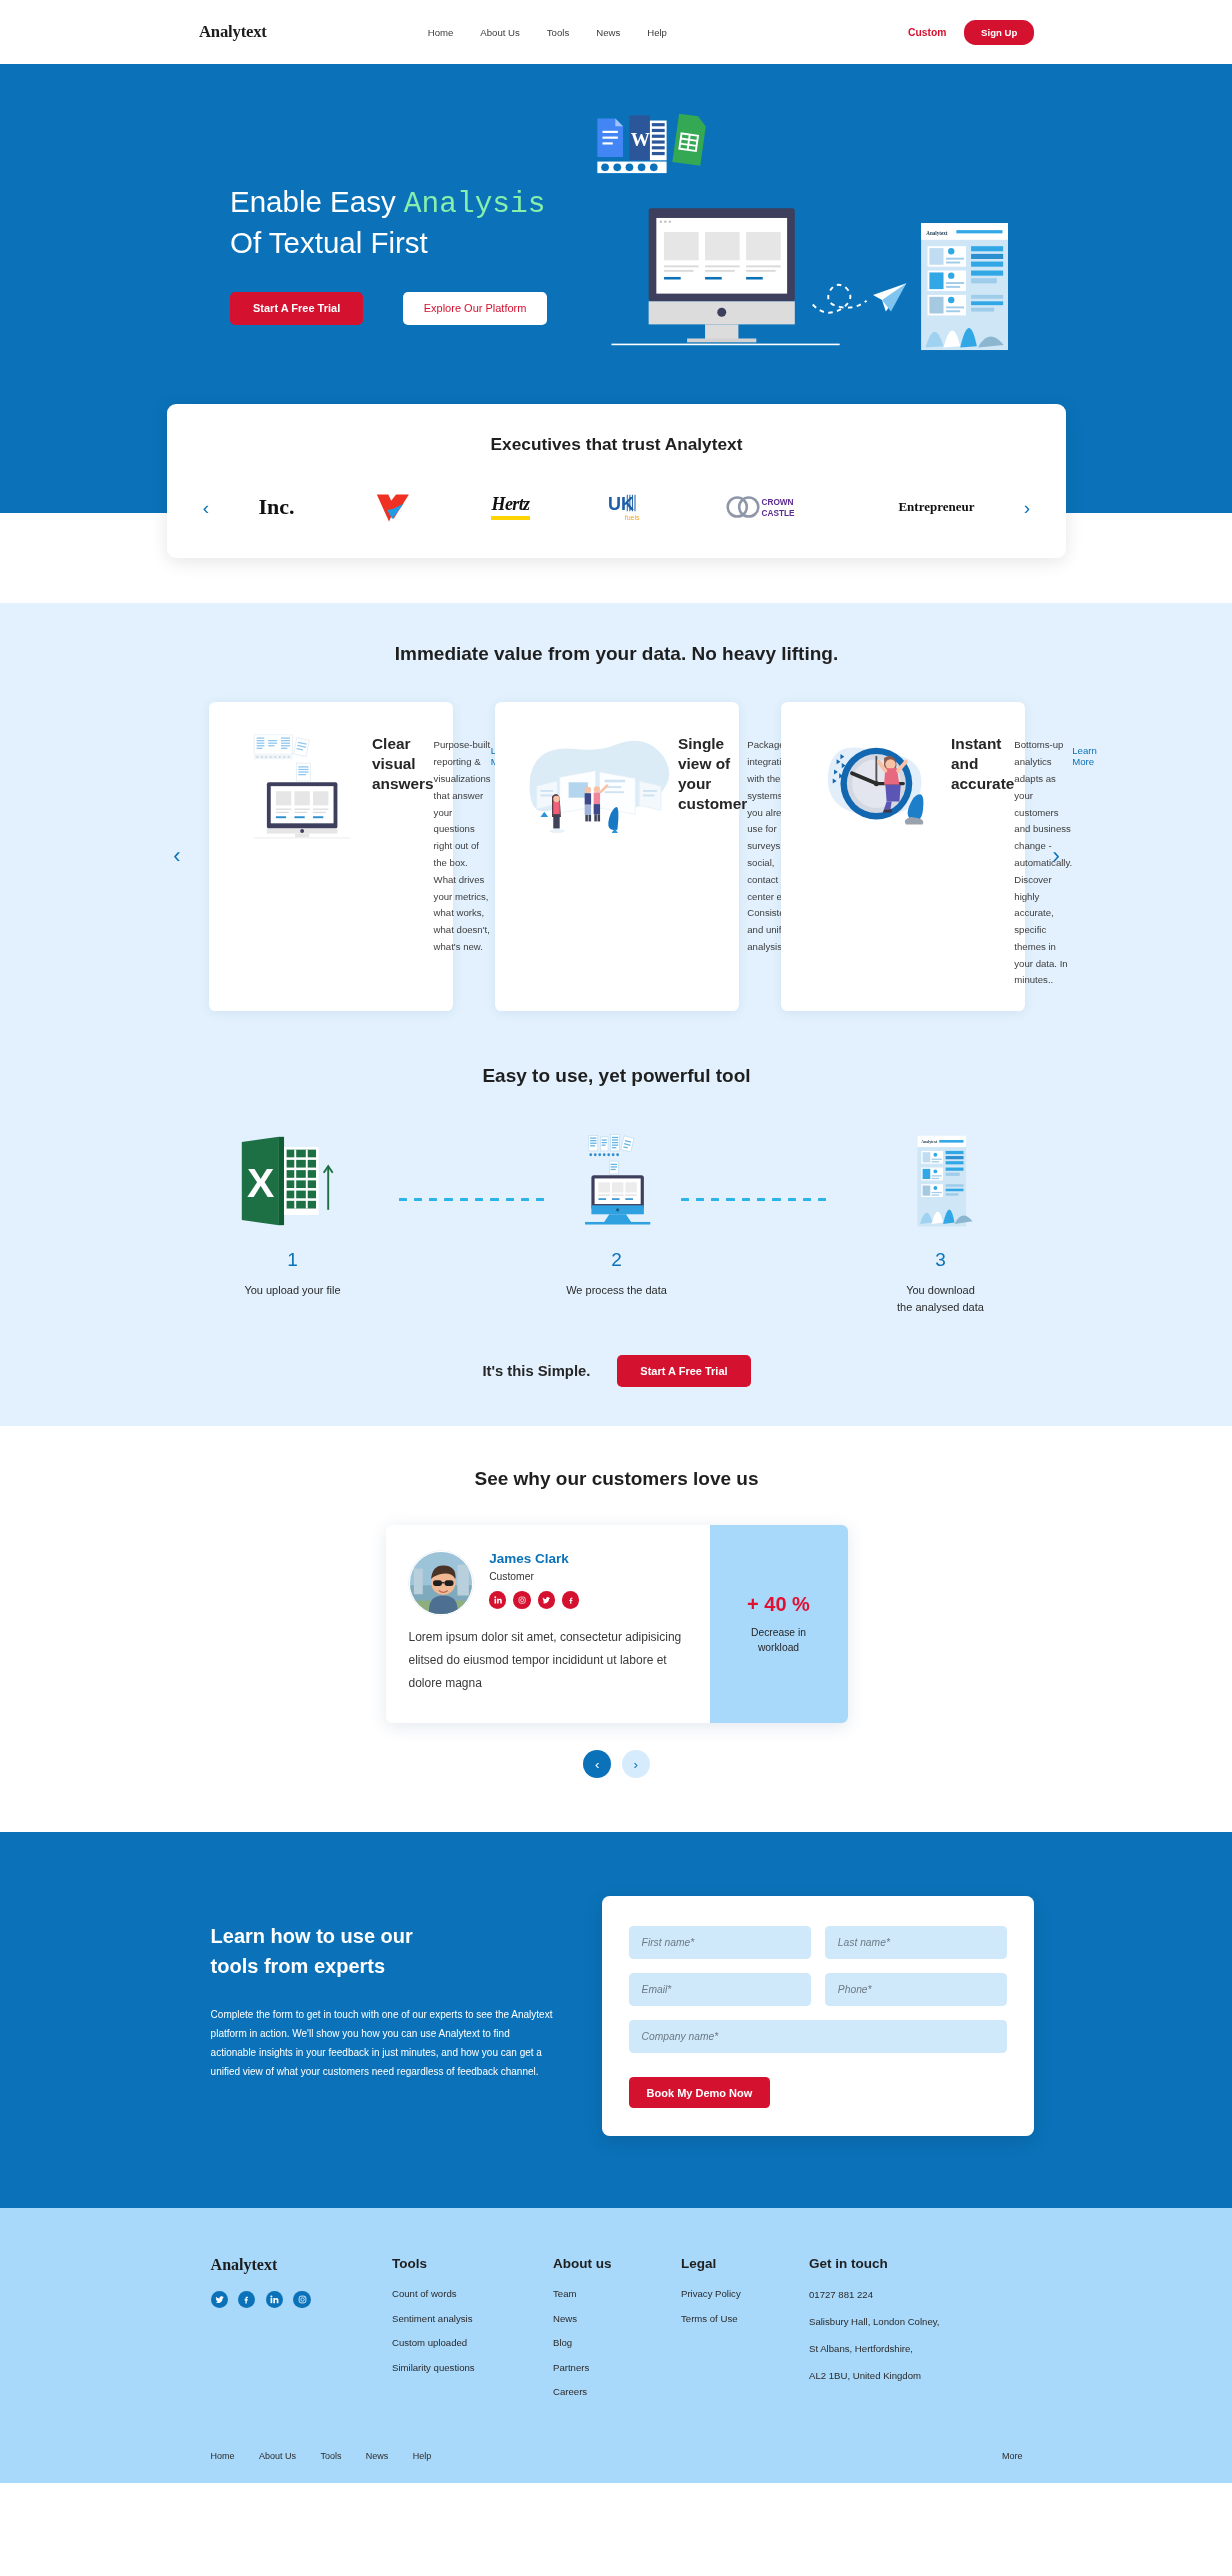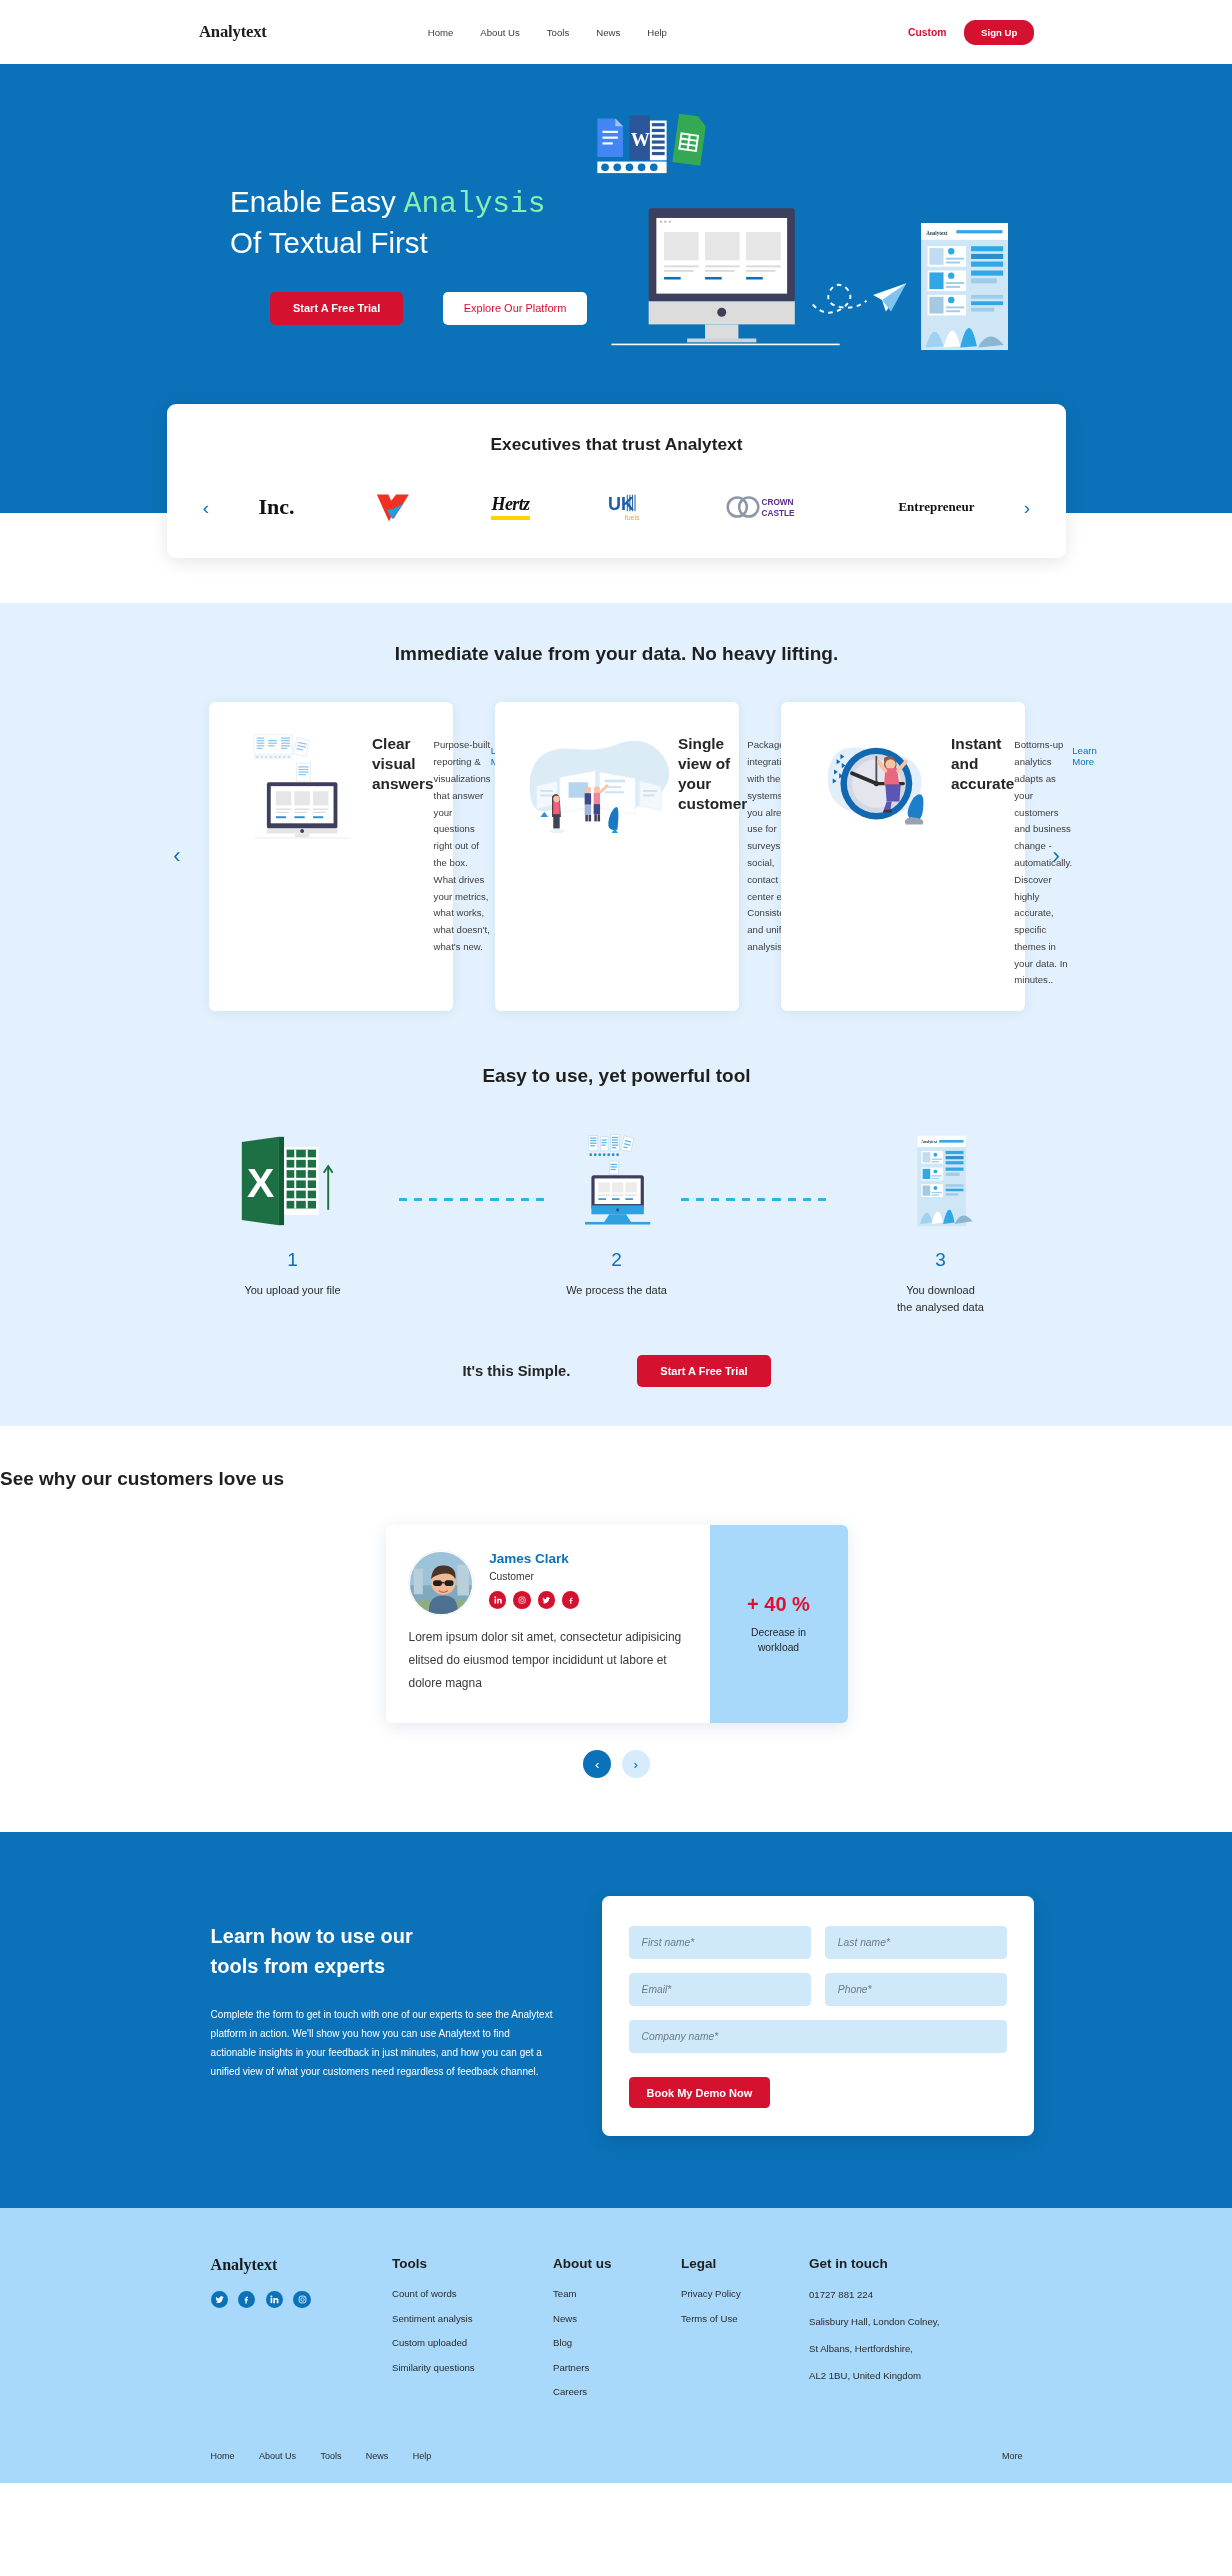--- a/index.html
+++ b/index.html
@@ -34,21 +34,21 @@
   .hero { background:#0b72b9; position:relative; padding:0; height:385px; }
   .hero-inner { width:835px; margin:0 auto; position:relative; height:100%; }
   .hero-title {
     position:absolute; left:31px; top:119px;
     font-size:29.5px; line-height:1.28; font-weight:400; color:#fff;
   }
   .hero-title .accent { color:#86efac;font-family:Liberation Mono, monospace; }
   .hero-btns { position:absolute; left:31px; top:228px; display:flex; gap:40px; }
   .btn-red {
     background:#d51130; color:#fff; border:none; border-radius:5.1px;
-    padding:10.3px 23px; font-size:11px; font-weight:700; cursor:pointer;margin-left:40px;
+    padding:10.3px 23px; font-size:11px; font-weight:700; cursor:pointer;
   }
   .btn-white {
     background:#fff; color:#d51130; border:none; border-radius:5.1px;
     padding:10.3px 20.5px; font-size:11px; font-weight:400; cursor:pointer;
   }
   .hero-art { position:absolute; right:26px; top:45px; width:411px; height:250px; }
 
   
   .logos-band { position:relative; }
   .logos-band .blue-bg {
@@ -104,21 +104,21 @@
     display:inline-block; width:8.3px; height:3.2px; background:#2cb4e8;
     margin-right:7px; border-radius:0.6px;
   }
   .simple-row {
     display:flex; align-items:center; justify-content:center; gap:27px; margin-top:39px;
   }
   .simple-txt { font-size:14.8px; font-weight:700; color:#262626; }
 
   
   .testi { background:#fff; padding:42px 0 54px; }
-  .testi h2 { text-align:left; font-size:19px; font-weight:700; color:#1f1f1f; }
+  .testi h2 { text-align:center; font-size:19px; font-weight:700; color:#1f1f1f; }
   .testi-card {
     width:462px; margin:35px auto 0; display:flex; border-radius:6.4px;
     box-shadow:0 3.9px 16.7px rgba(30,70,120,.12); overflow:hidden; background:#fff;
   }
   .testi-left { flex:1; padding:26px 23px 28px; }
   .testi-head { display:flex; gap:16.7px; }
   .avatar {
     width:64px; height:64px; border-radius:50%; overflow:hidden; flex:none;
     border:1.9px solid #fff; box-shadow:0 0 0 0.6px #dfe7ee;
   }

